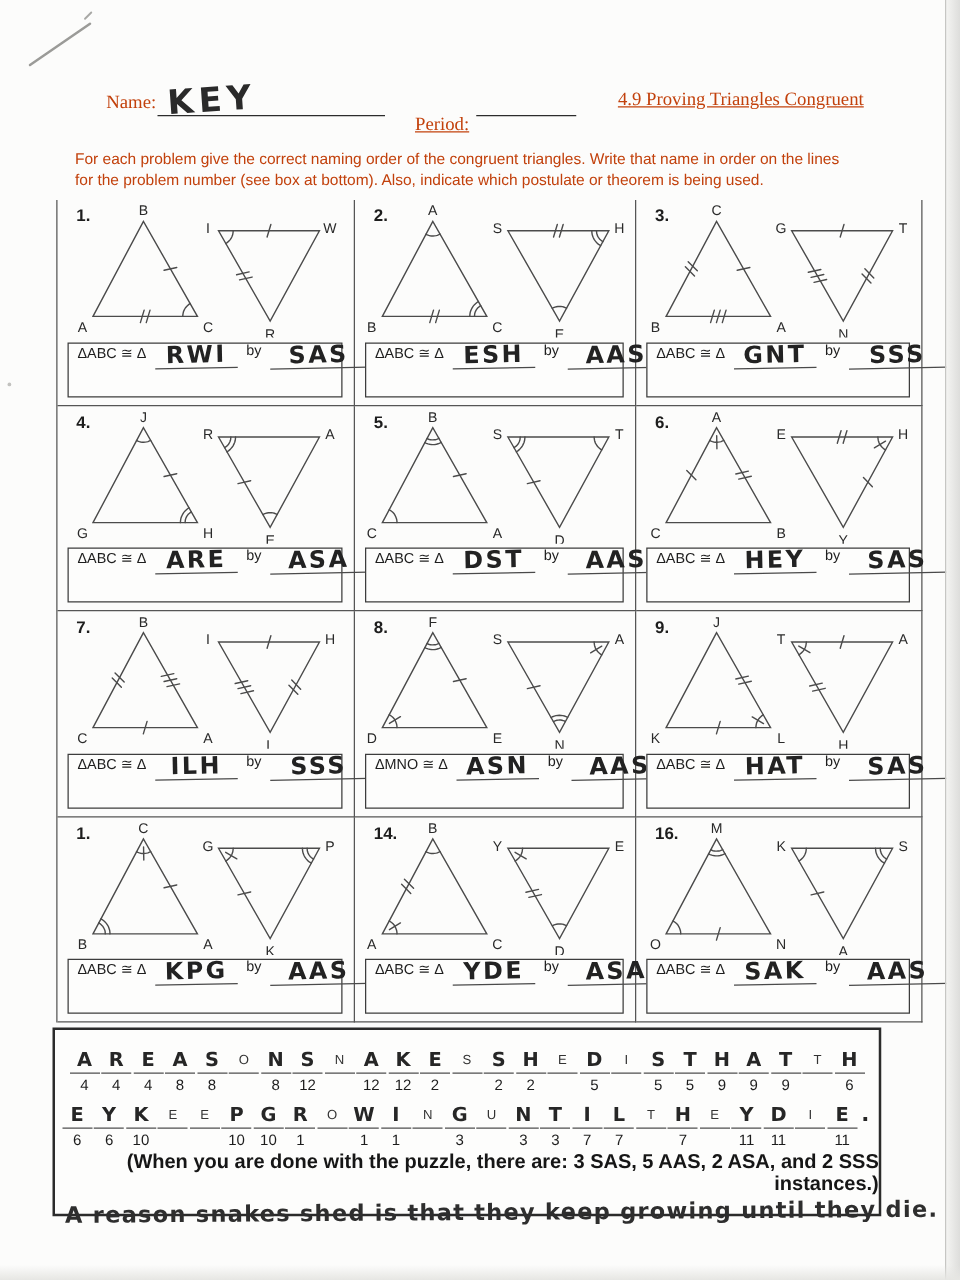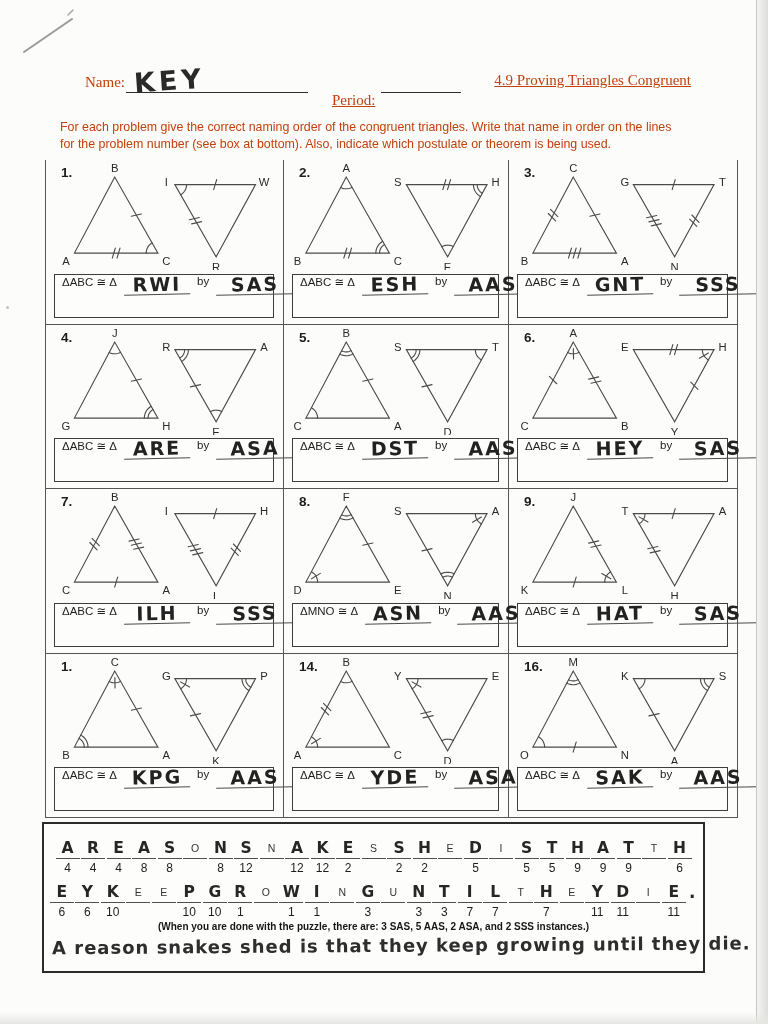--- a/index.html
+++ b/index.html
@@ -52,21 +52,21 @@
     box-sizing:border-box;padding-top:13px;background:#fdfdfc;}
   .pz-row{display:flex;justify-content:center;gap:1.5px;}
   .pz-row.second{margin-top:5px;}
   .pz{width:24px;text-align:center;}
   .pz-letter{display:block;height:21px;line-height:23px;border-bottom:1.6px solid #4f4f4f;
     font-family:"DejaVu Sans",sans-serif;font-weight:bold;font-size:15.5px;color:#262626;}
   .pz.given .pz-letter{font-family:"Liberation Sans",sans-serif;font-weight:normal;font-size:10.5px;color:#333;}
   .pz.punct{width:10px;}
   .pz.punct .pz-letter{border-bottom:none;font-size:17px;}
   .pz-num{display:block;height:15px;font-size:12px;color:#1d1d1d;padding-top:2px;}
-  .pz-note{text-align:center;font-size:10px;font-weight:bold;color:#161616;margin-top:1px;}
+  .pz-note{text-align:right;font-size:16px;font-weight:bold;color:#161616;margin-top:1px;}
   .pz-solution{font-size:18px;margin:3px 4px 0 8px;transform:rotate(-0.4deg);letter-spacing:1px;
     color:#2e2e2e;white-space:nowrap;}
 </style>
 </head>
 <body>
 
 <div>
 
   <svg class="pencil-mark" width="100" height="60">
     <path d="M16 46 L64 13" stroke="#9b9b98" stroke-width="2" fill="none" stroke-linecap="round"></path>

